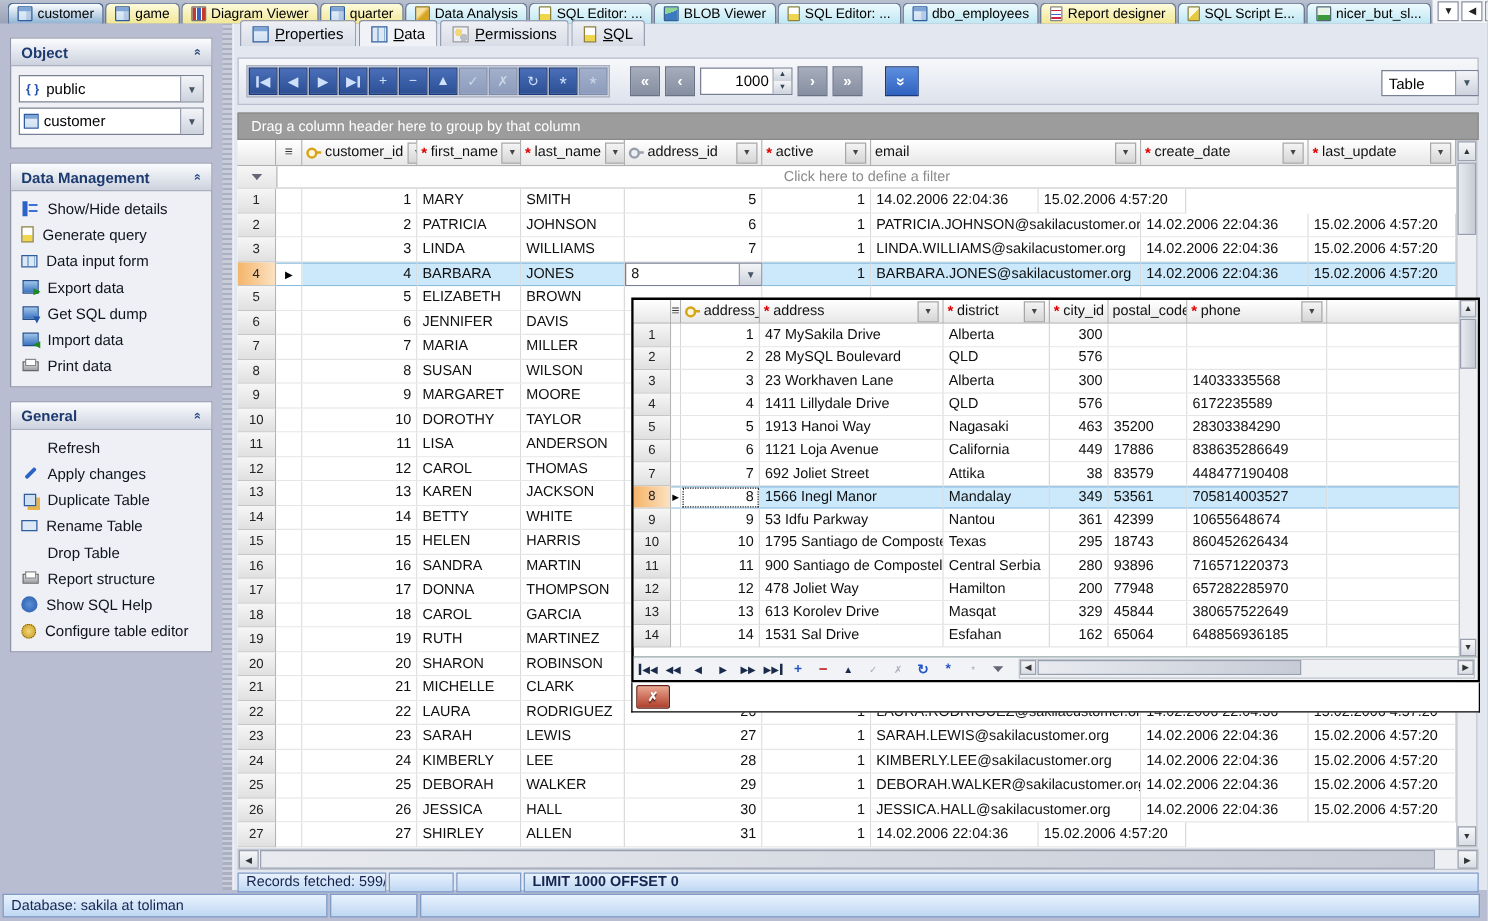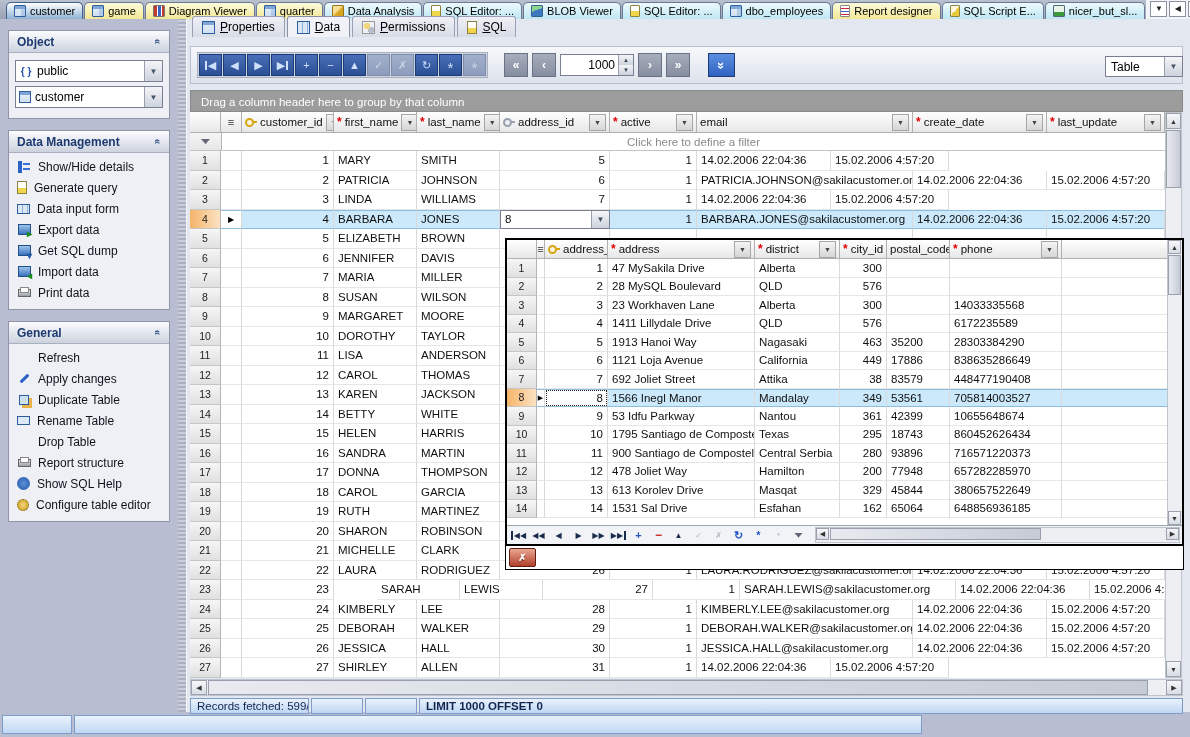--- a/index.html
+++ b/index.html
@@ -446,20 +446,21 @@
       <div class="gc" style="width: 118px; flex: 0 0 auto;">15.02.2006 4:57:20</div>
     </div>
     <div class="grow" style="height: 19.5px;">
       <div class="rn" style="width: 31px;">3</div>
       <div class="rind" style="width: 21px;"></div>
       <div class="gc r" style="width: 92px; flex: 0 0 auto;">3</div>
       <div class="gc" style="width: 83px; flex: 0 0 auto;">LINDA</div>
       <div class="gc" style="width: 83px; flex: 0 0 auto;">WILLIAMS</div>
       <div class="gc r" style="width: 110px; flex: 0 0 auto;">7</div>
       <div class="gc r" style="width: 87px; flex: 0 0 auto;">1</div>
+      <div class="gc" style="width: 216px; flex: 0 0 auto;">LINDA.WILLIAMS@sakilacustomer.org</div>
       <div class="gc" style="width: 134px; flex: 0 0 auto;">14.02.2006 22:04:36</div>
       <div class="gc" style="width: 118px; flex: 0 0 auto;">15.02.2006 4:57:20</div>
     </div>
     <div class="grow sel" style="height: 19.5px;">
       <div class="rn" style="width: 31px;">4</div>
       <div class="rind" style="width: 21px;">
         <span>▶</span>
       </div>
       <div class="gc r" style="width: 92px; flex: 0 0 auto;">4</div>
       <div class="gc" style="width: 83px; flex: 0 0 auto;">BARBARA</div>
@@ -686,21 +687,21 @@
       <div class="gc r" style="width: 110px; flex: 0 0 auto;">26</div>
       <div class="gc r" style="width: 87px; flex: 0 0 auto;">1</div>
       <div class="gc" style="width: 216px; flex: 0 0 auto;">LAURA.RODRIGUEZ@sakilacustomer.org</div>
       <div class="gc" style="width: 134px; flex: 0 0 auto;">14.02.2006 22:04:36</div>
       <div class="gc" style="width: 118px; flex: 0 0 auto;">15.02.2006 4:57:20</div>
     </div>
     <div class="grow" style="height: 19.5px;">
       <div class="rn" style="width: 31px;">23</div>
       <div class="rind" style="width: 21px;"></div>
       <div class="gc r" style="width: 92px; flex: 0 0 auto;">23</div>
-      <div class="gc" style="width: 83px; flex: 0 0 auto; margin-left: 43px;">SARAH</div>
+      <div class="gc" style="width: 83px; flex: 0 0 auto;">SARAH</div>
       <div class="gc" style="width: 83px; flex: 0 0 auto;">LEWIS</div>
       <div class="gc r" style="width: 110px; flex: 0 0 auto;">27</div>
       <div class="gc r" style="width: 87px; flex: 0 0 auto;">1</div>
       <div class="gc" style="width: 216px; flex: 0 0 auto;">SARAH.LEWIS@sakilacustomer.org</div>
       <div class="gc" style="width: 134px; flex: 0 0 auto;">14.02.2006 22:04:36</div>
       <div class="gc" style="width: 118px; flex: 0 0 auto;">15.02.2006 4:57:20</div>
     </div>
     <div class="grow" style="height: 19.5px;">
       <div class="rn" style="width: 31px;">24</div>
       <div class="rind" style="width: 21px;"></div>
@@ -763,20 +764,21 @@
 </div>
 
 <div class="spanelrow" id="estatus" style="left:190px;top:698px;width:993px;height:16px;">
     <div class="spanel" style="width: 119px;">Records fetched: 599/599</div>
     <div class="spanel" style="width: 52px;"></div>
     <div class="spanel" style="width: 52px;"></div>
     <div class="spanel" style="width: 764px; font-weight: bold;">LIMIT 1000 OFFSET 0</div>
   </div>
 
 <div class="spanelrow" id="wstatus" style="left:2px;top:715px;width:1186px;height:19px;">
+    <div class="spanel" style="width: 260px;">Database: sakila at toliman</div>
     <div class="spanel" style="width: 70px;"></div>
     <div class="spanel" style="width: 848px;"></div>
   </div>
 
 <div id="popup">
   <div class="hrow" id="pheader" style="height:19px;">
       <div class="hcell" style="width: 30px; flex: 0 0 auto;"></div>
       <div class="hcell" style="width: 8px; flex: 0 0 auto; justify-content: center;">
         <span class="colmenu">≡</span>
       </div>

